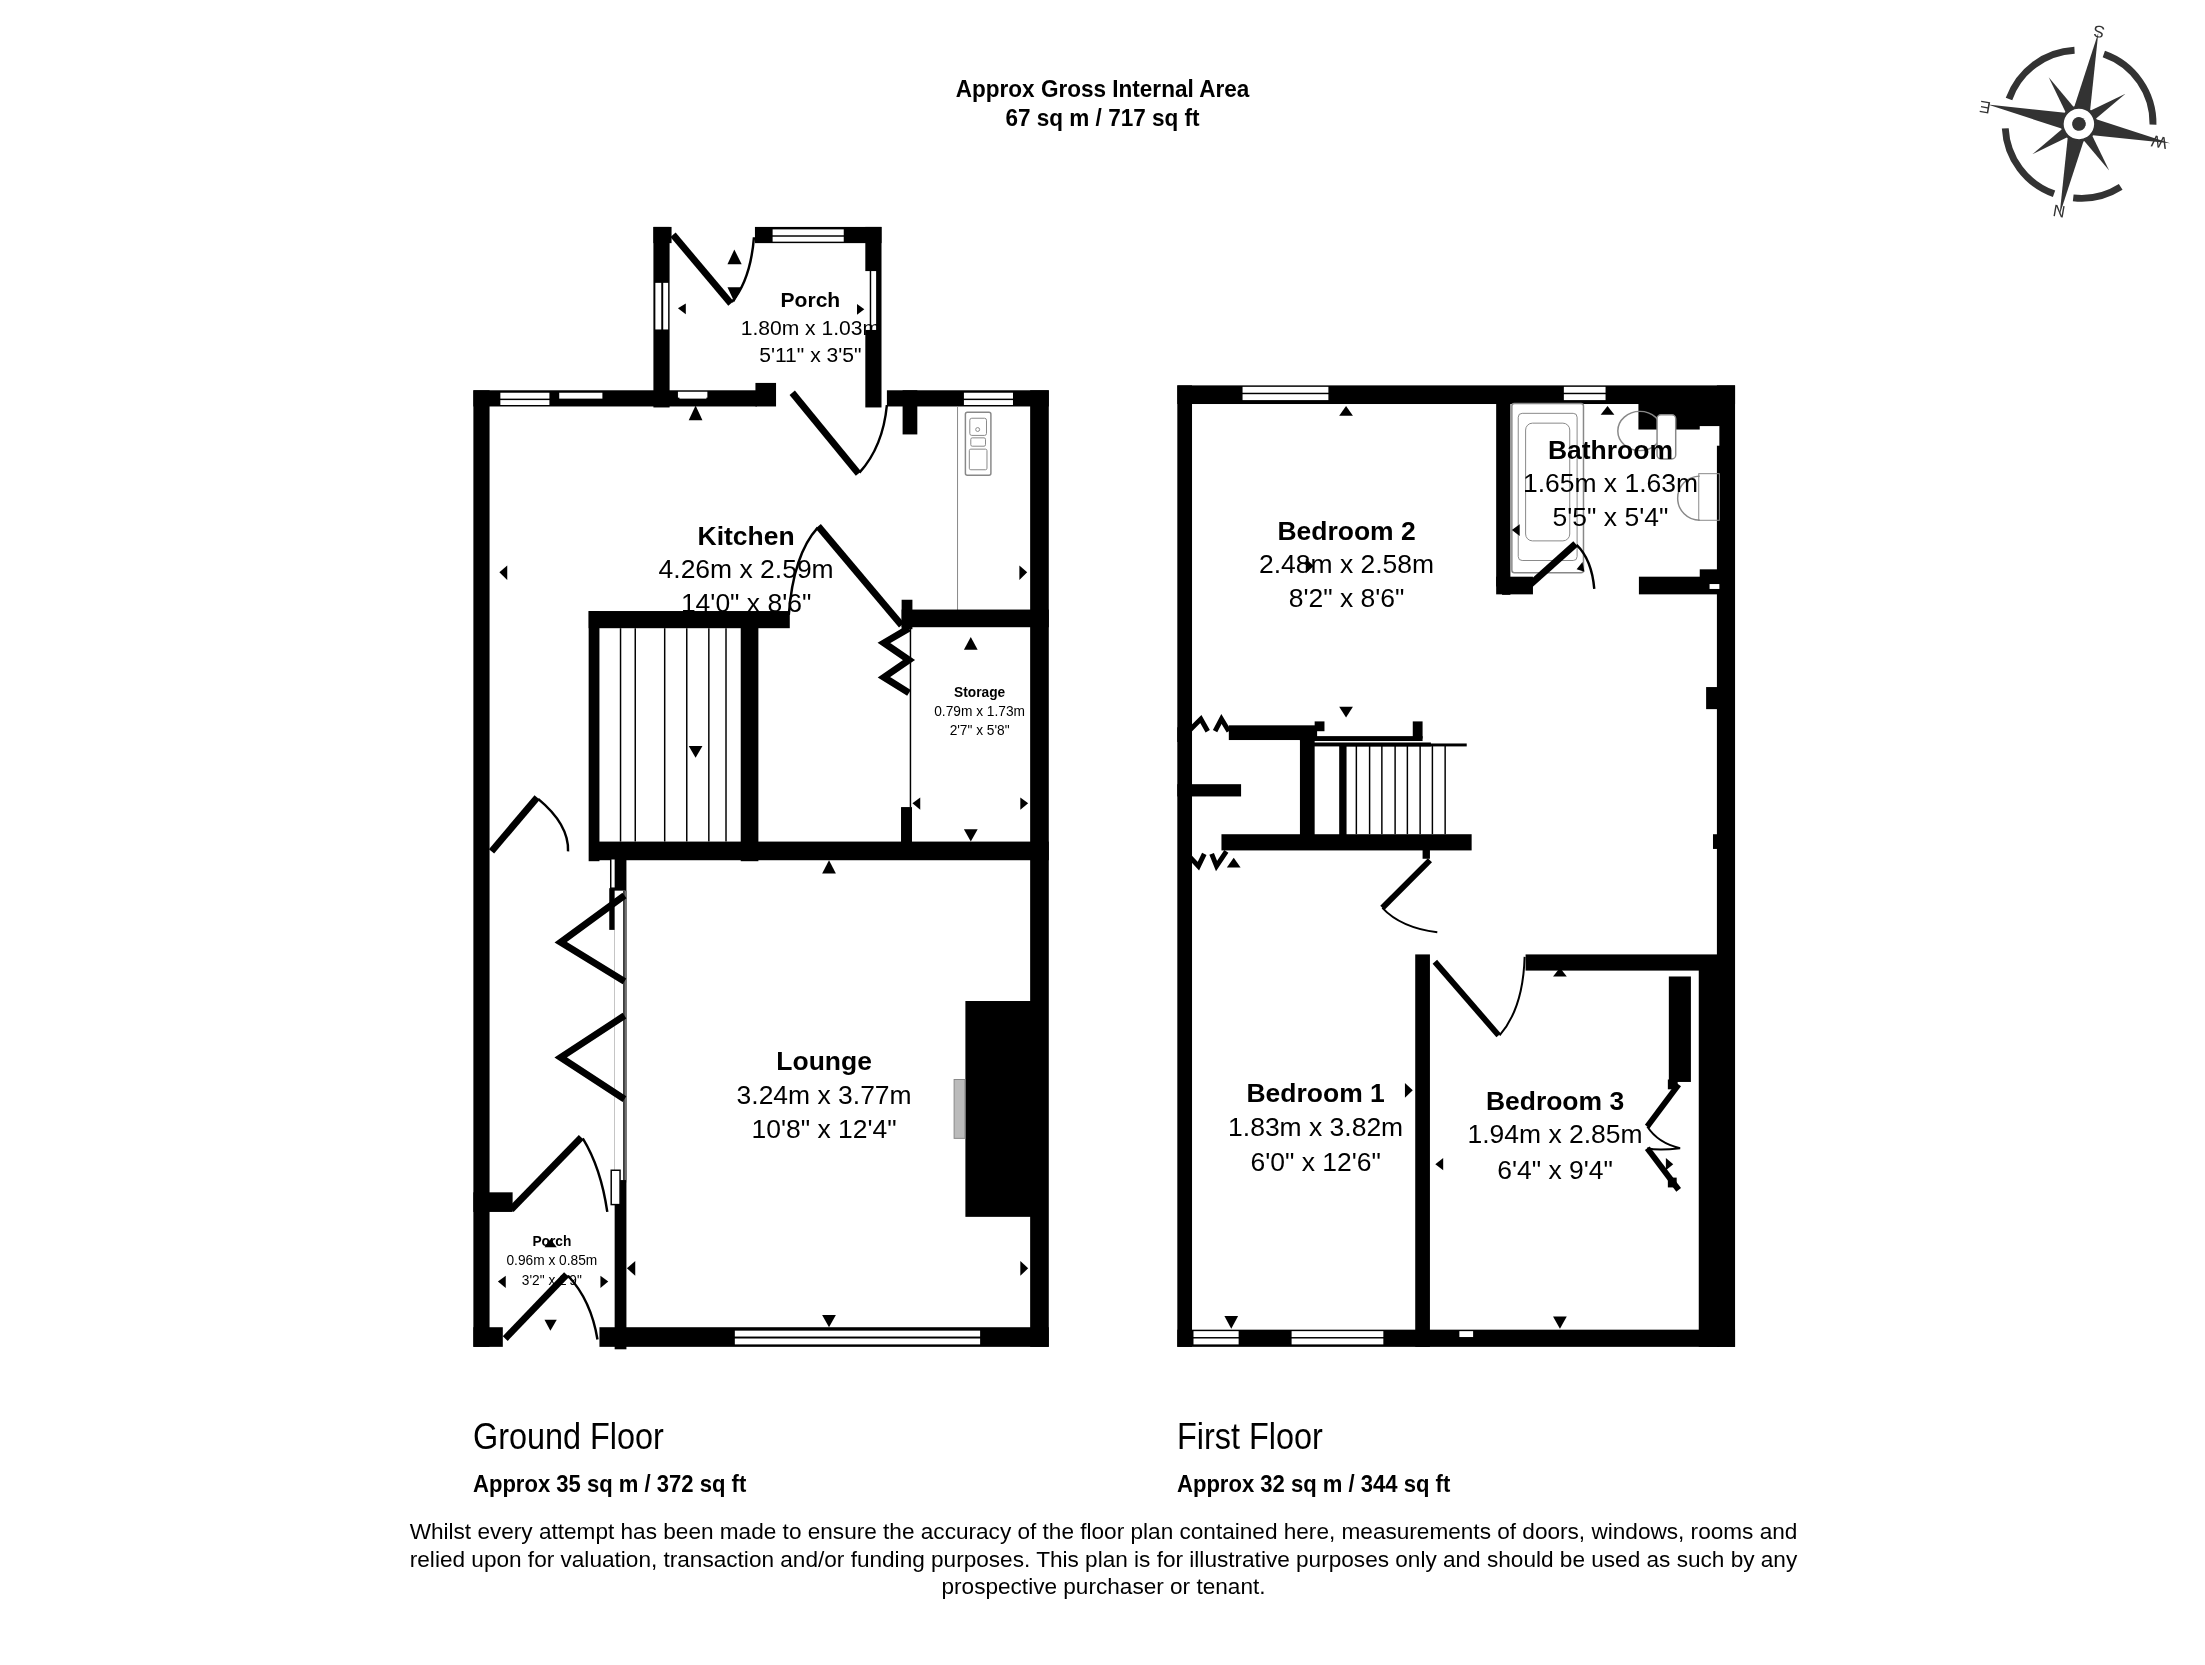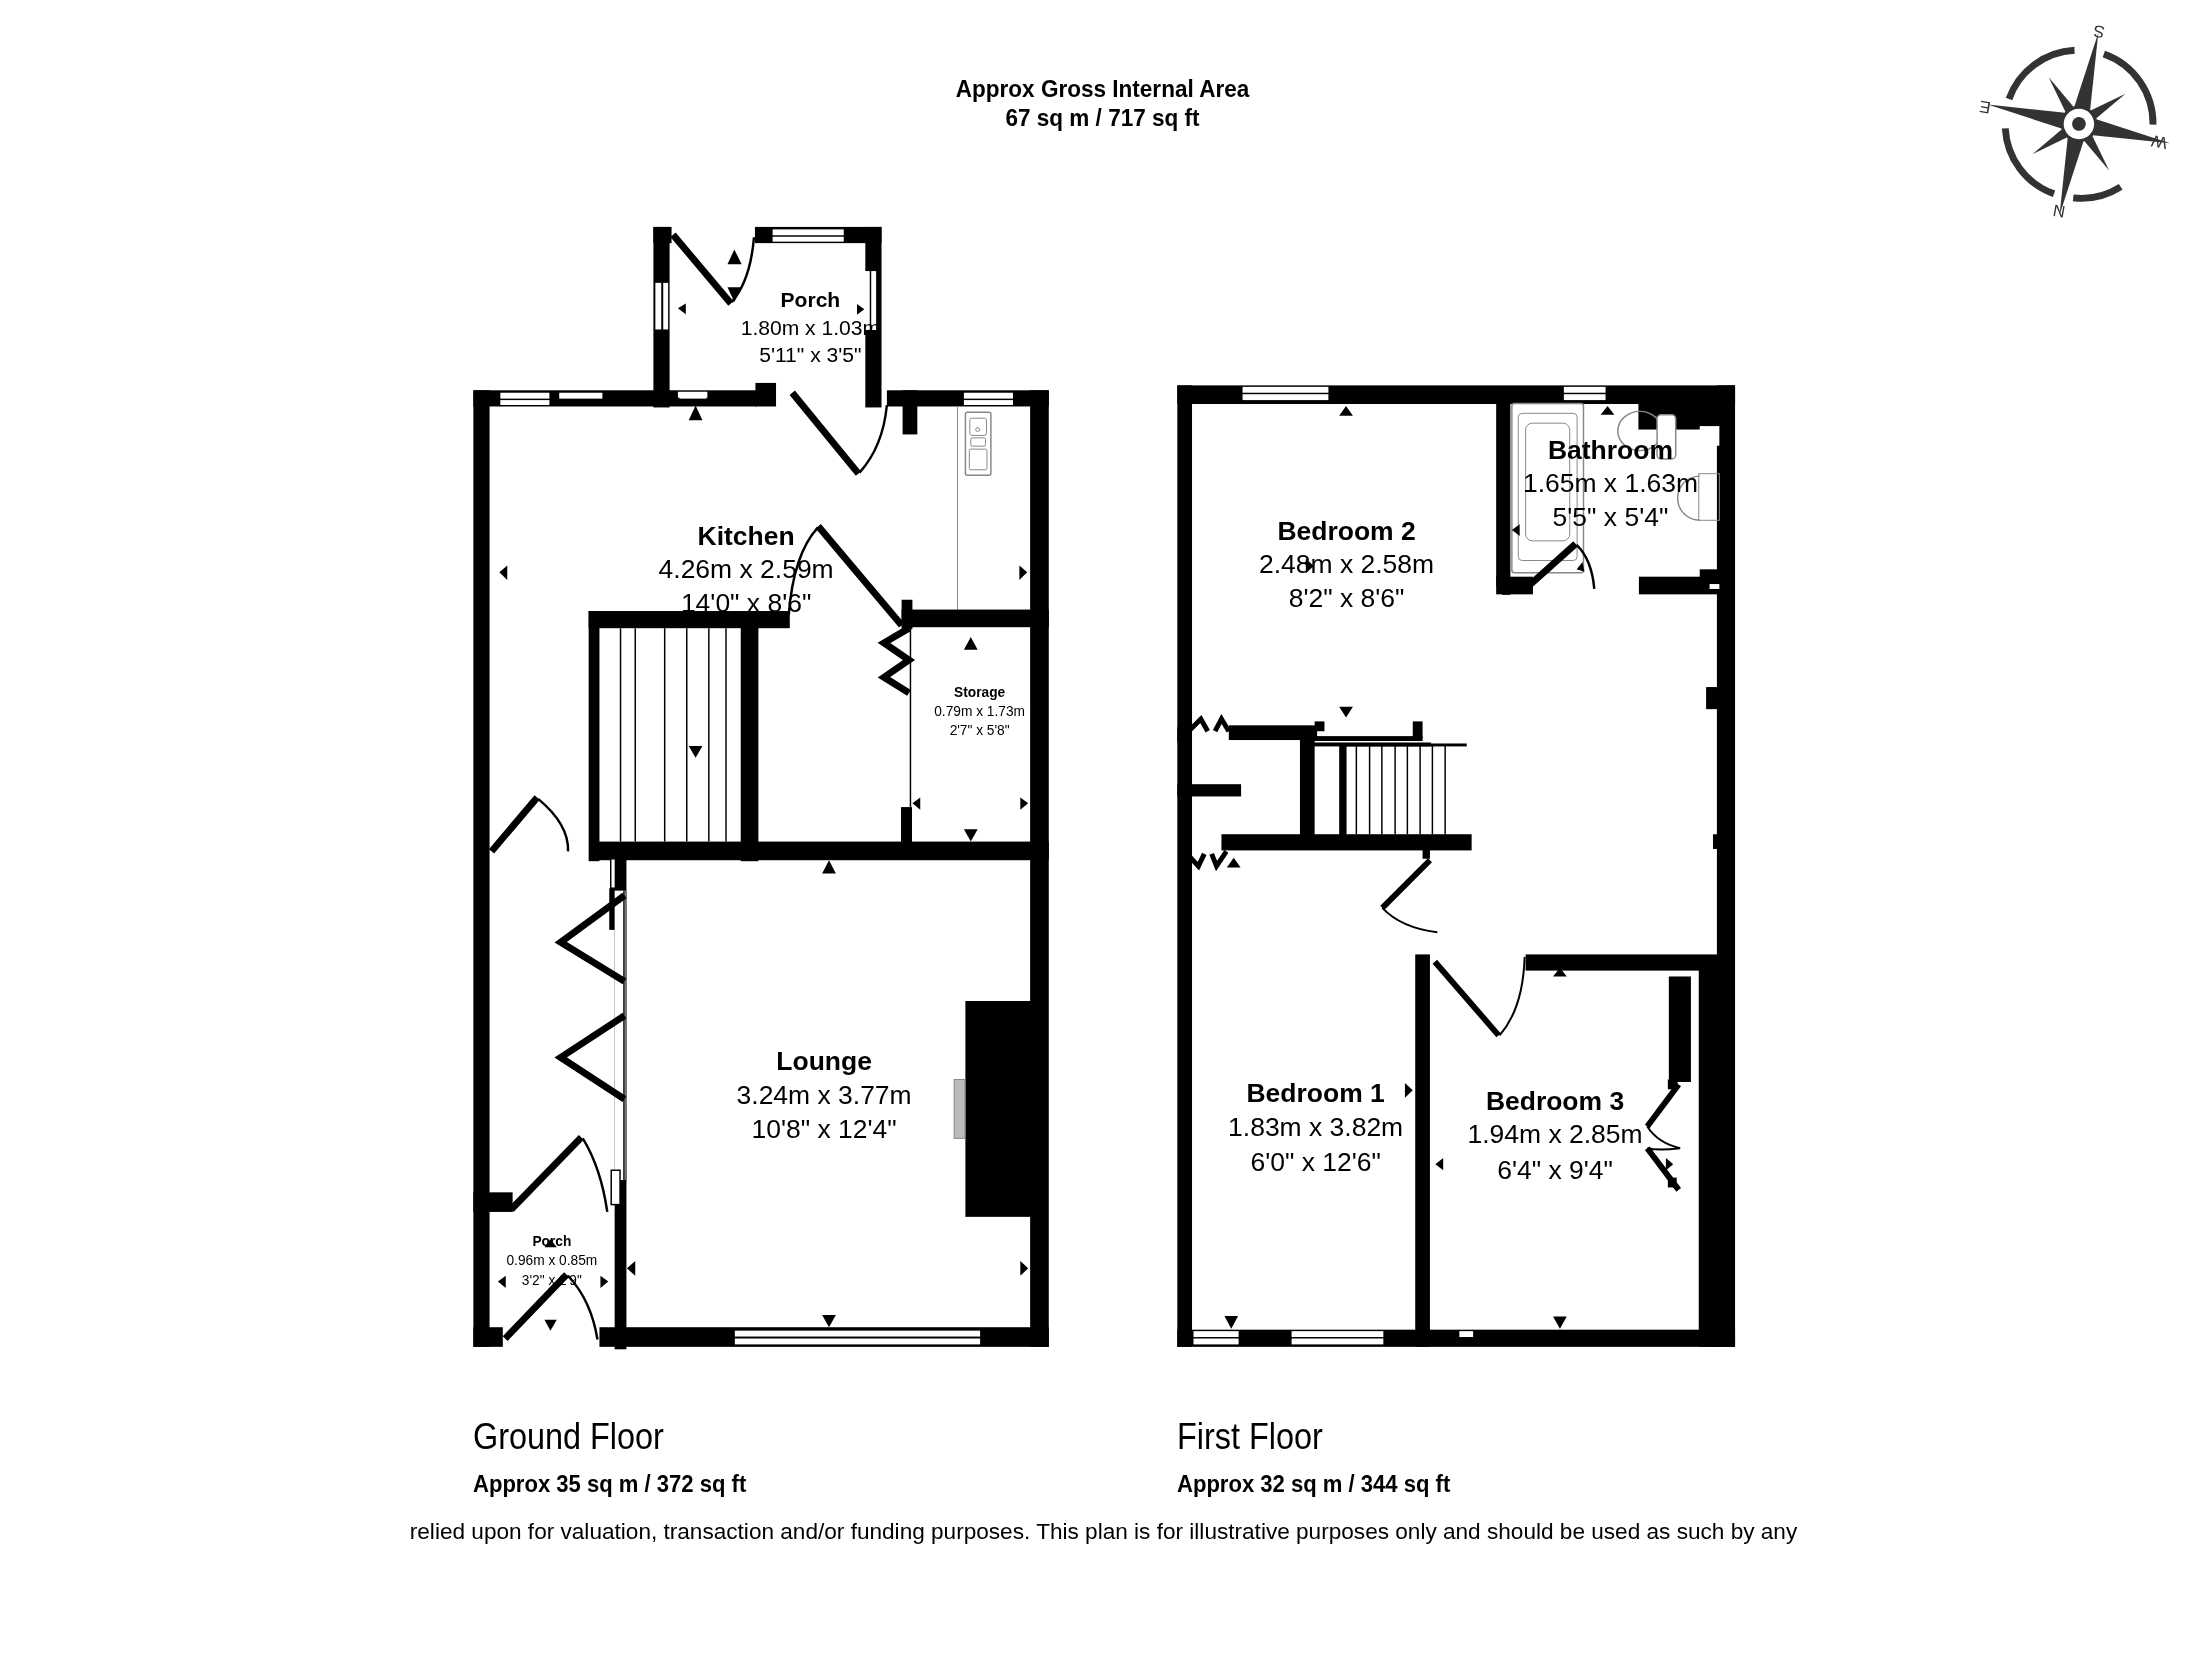--- a/index.html
+++ b/index.html
@@ -312,15 +312,17 @@
     <text x="3170" y="2402" font-size="54">6'4" x 9'4"</text>
   </g>
 </svg>
 
 <div class="abs floor-title" style="left:473px; top:1417px;">Ground Floor</div>
 <div class="abs floor-area" style="left:473px; top:1469px;">Approx 35 sq m / 372 sq ft</div>
 <div class="abs floor-title" style="left:1177px; top:1417px;">First Floor</div>
 <div class="abs floor-area" style="left:1177px; top:1469px;">Approx 32 sq m / 344 sq ft</div>
 
 <div class="abs disclaimer">
+  <div>Whilst every attempt has been made to ensure the accuracy of the floor plan contained here, measurements of doors, windows, rooms and</div>
   <div>relied upon for valuation, transaction and/or funding purposes. This plan is for illustrative purposes only and should be used as such by any</div>
+  <div>prospective purchaser or tenant.</div>
 </div>
 
 
 </body></html>

